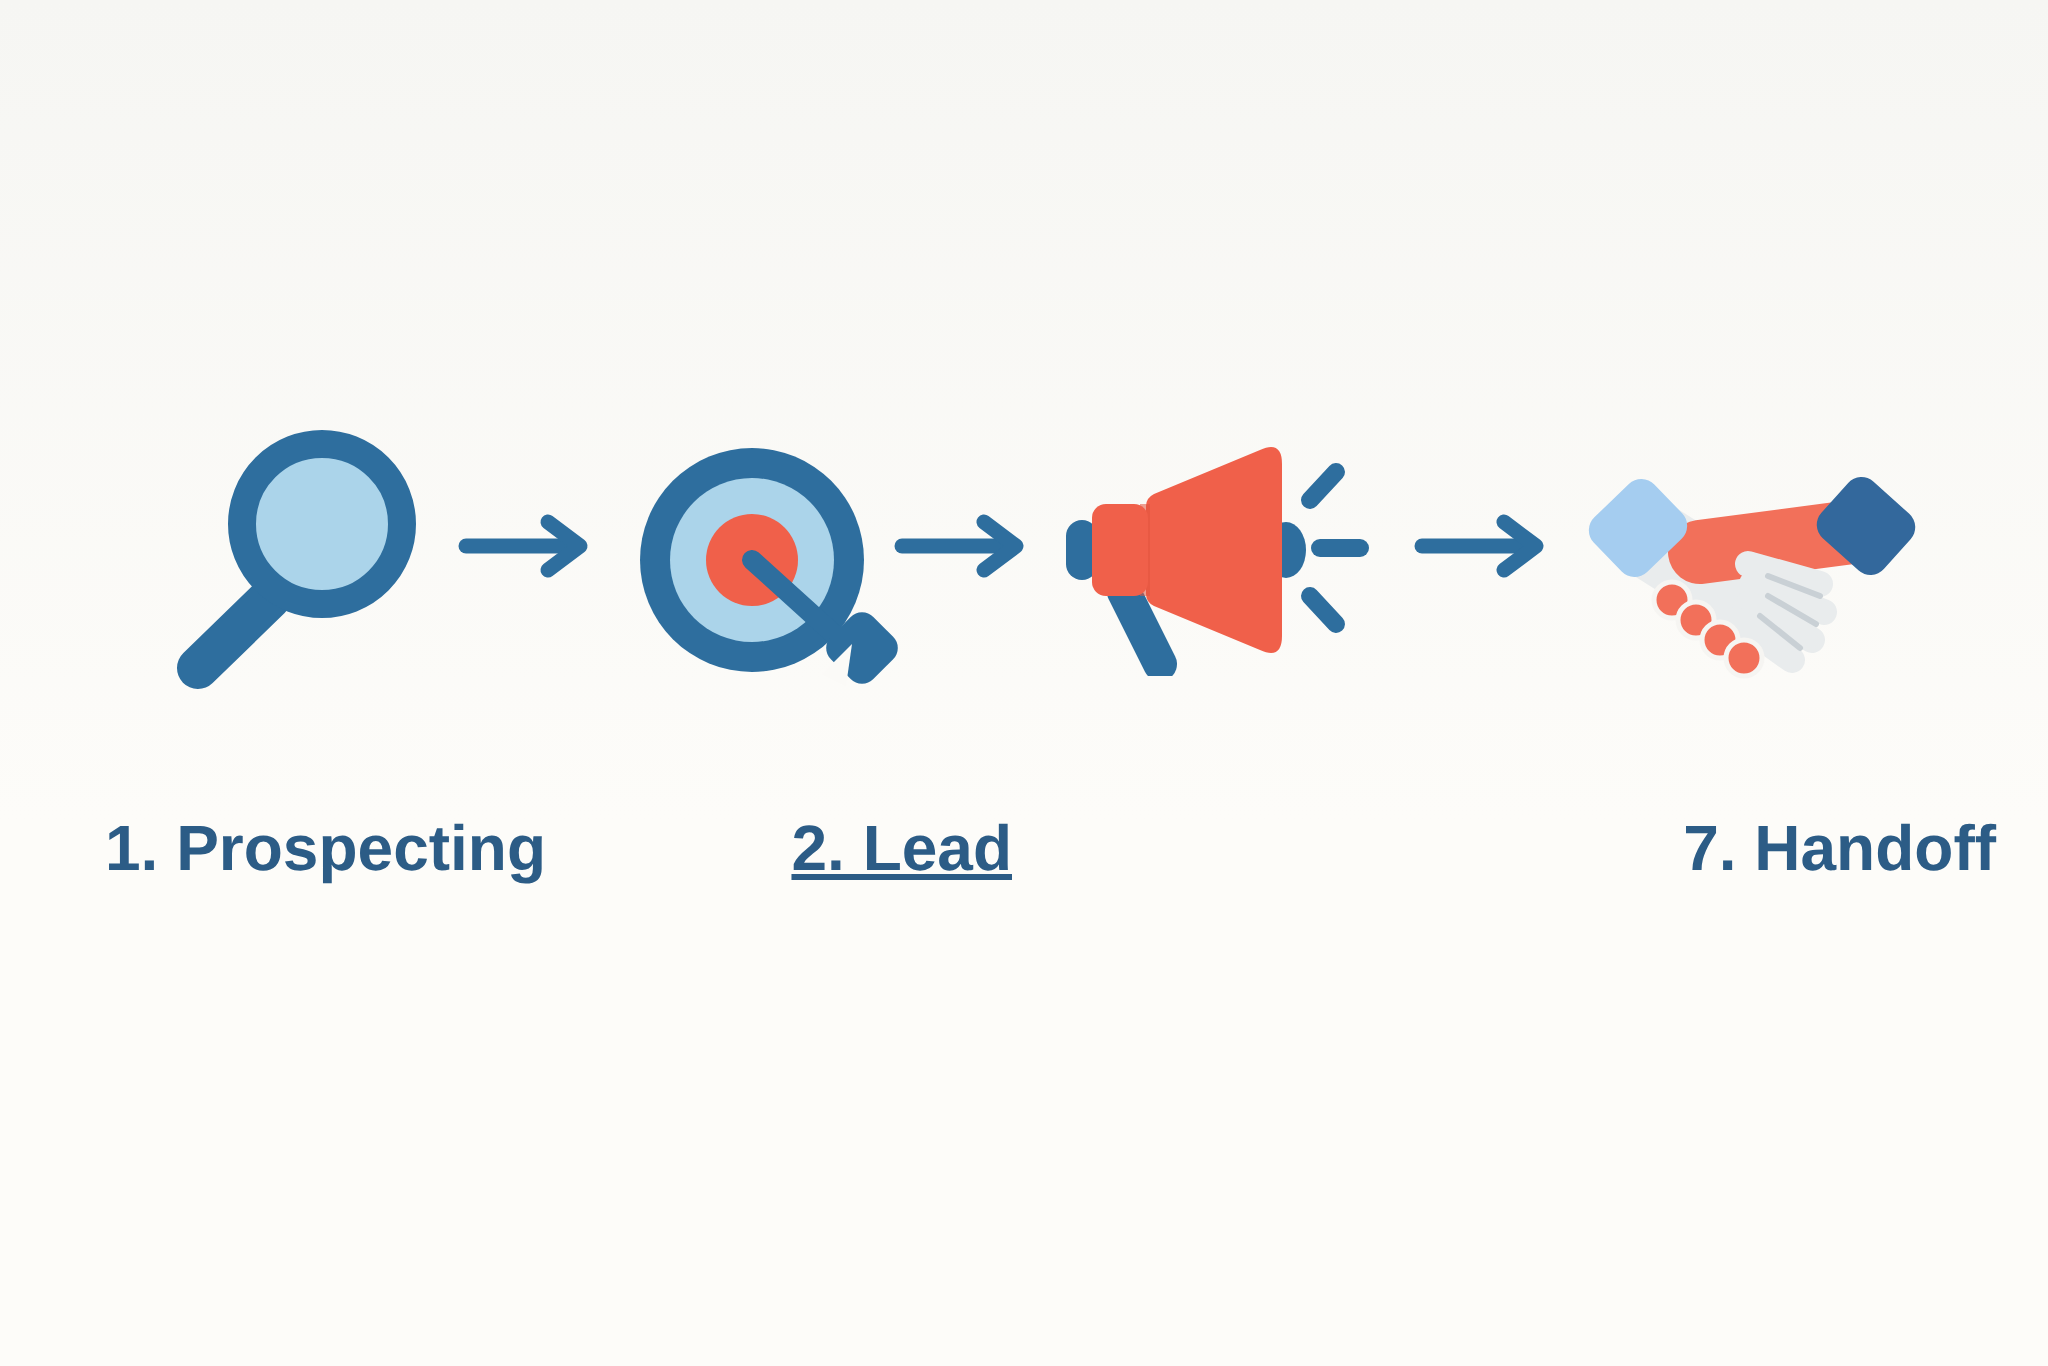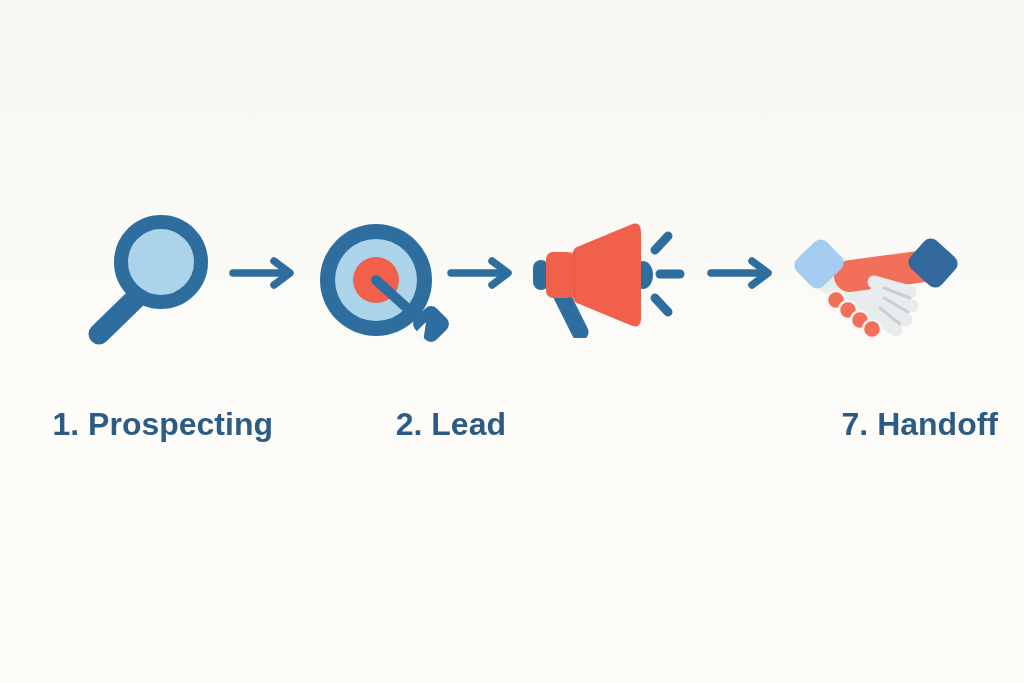--- a/index.html
+++ b/index.html
@@ -20,21 +20,21 @@
     letter-spacing:-1px;line-height:1;
     color:var(--title-blue,#38699d);
   }
   .icon{position:absolute;}
   .step-label{
     position:absolute;top:358px;width:240px;
     text-align:right;font-size:32px;font-weight:700;
     line-height:1.38;color:var(--label-blue,#2c5c86);margin-top:44px;
   }
   .lbl-1{left:33px;}
-  .lbl-2{left:266px;}
+  .lbl-2{left:266px;text-decoration:underline;}
   .lbl-3{left:490px;}
   .lbl-4{left:758px;}
 </style>
 </head>
 <body>
 
 <div class="canvas">
 
 
   <svg class="icon" style="left:85px;top:215px" width="130" height="130" viewBox="0 0 130 130">

